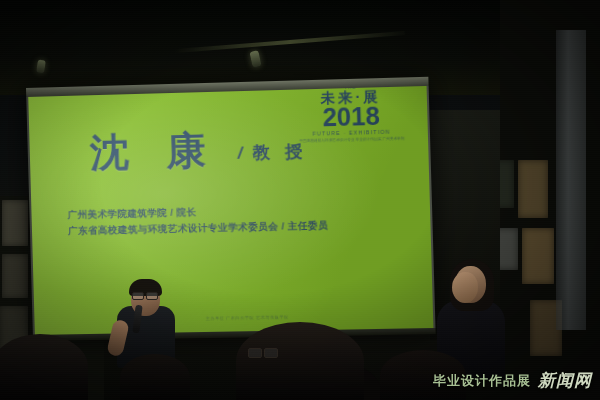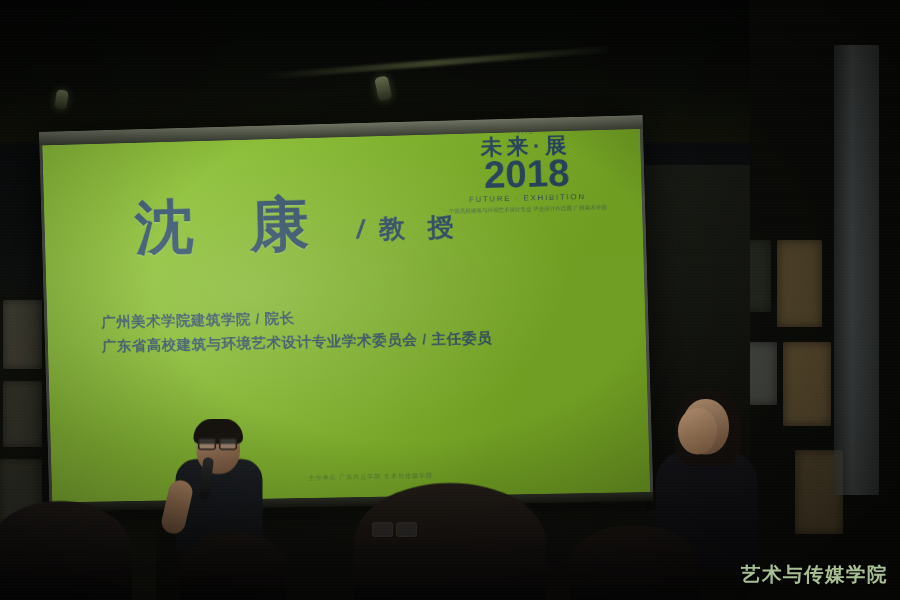--- a/index.html
+++ b/index.html
@@ -204,16 +204,17 @@
   <div class="aud-glasses">
       <i></i>
       <i></i>
     </div>
   <div class="aud a4"></div>
 
   <div class="vig"></div>
   <div class="grain"></div>
 
   <div class="watermark">
-    <span class="wm-main">艺术与传媒学院</span>
+    <span class="wm-main">毕业设计作品展</span>
+    <span class="wm-script">新闻网</span>
   </div>
 
 </div>
 
 </body></html>

